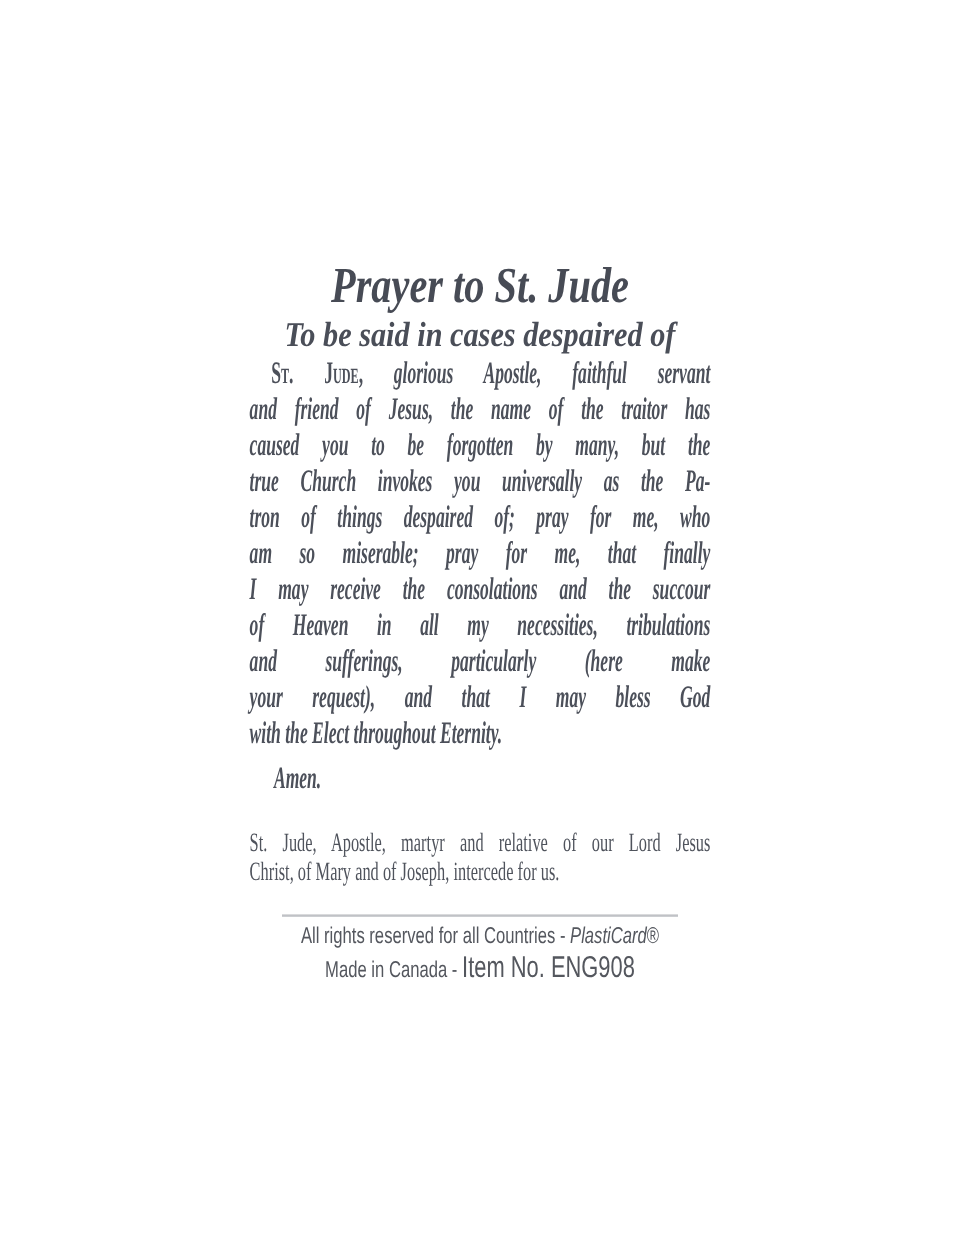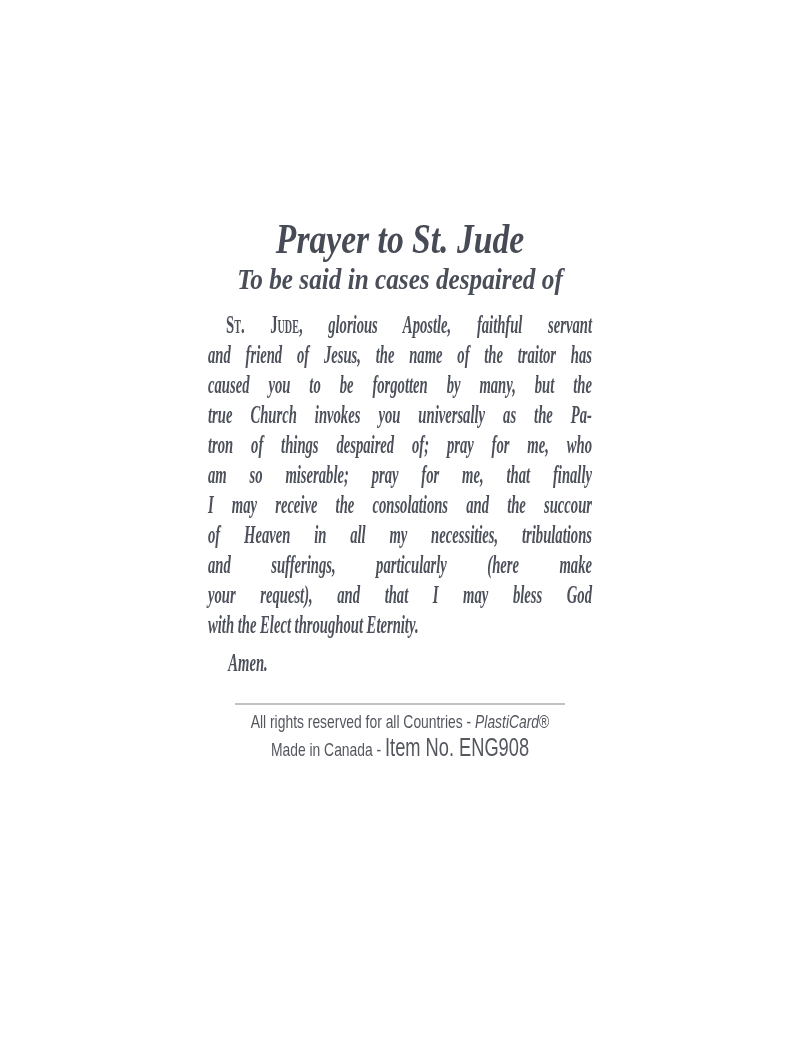--- a/index.html
+++ b/index.html
@@ -41,21 +41,21 @@
     font-weight: bold;
     font-style: italic;
     font-size: 29px;
     line-height: 34px;
     text-align: center;
     white-space: nowrap;
     color: #4a4e58;
   }
 
   
-  .prayer { margin-top: 14px; }
+  .prayer { }
   .pline {
     width: 682px;
     transform: scaleX(0.563);
     transform-origin: 0 0;
     font-family: "Liberation Serif", serif;
     font-weight: bold;
     font-style: italic;
     font-size: 26px;
     line-height: 30px;
     color: #4c505a;
@@ -148,20 +148,24 @@
     <div class="pline">tron of things despaired of; pray for me, who</div>
     <div class="pline">am so miserable; pray for me, that finally</div>
     <div class="pline">I may receive the consolations and the succour</div>
     <div class="pline">of Heaven in all my necessities, tribulations</div>
     <div class="pline">and sufferings, particularly (here make</div>
     <div class="pline">your request), and that I may bless God</div>
     <div class="pline last">with the Elect throughout Eternity.</div>
     <div class="amen">Amen.</div>
   </div>
 
+  <div class="intercession">
+    <div class="iline justify">St. Jude, Apostle, martyr and relative of our Lord Jesus</div>
+    <div class="iline">Christ, of Mary and of Joseph, intercede for us.</div>
+  </div>
 
   <div class="divider"></div>
 
   <div class="footer-line footer-rights"><span>All rights reserved for all Countries - </span><span class="brand">PlastiCard</span><span>®</span></div>
 
   <div class="footer-line footer-made"><span class="made">Made in Canada - </span><span class="item">Item No. ENG908</span></div>
 
 </div>
 
 </body></html>

